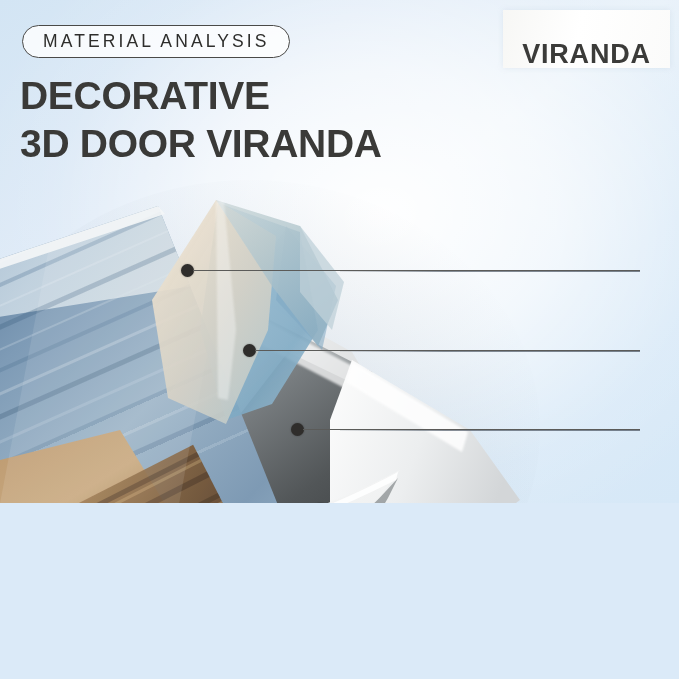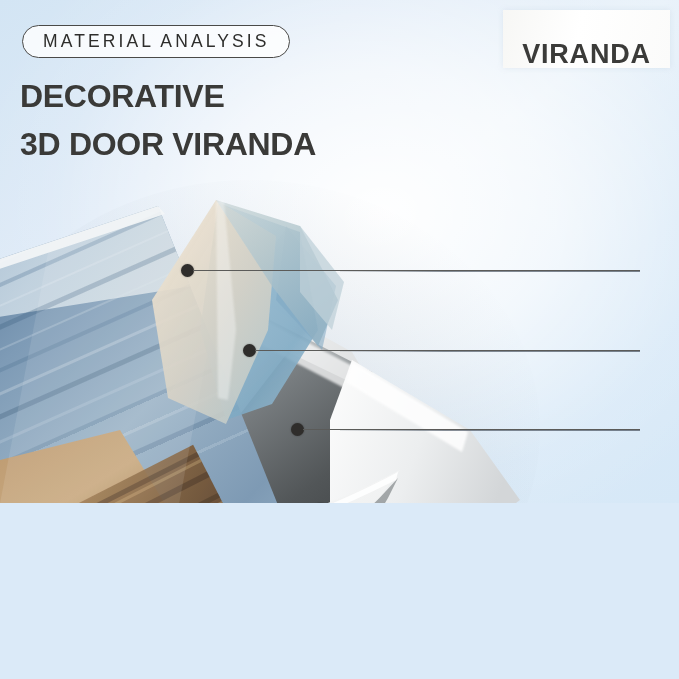--- a/index.html
+++ b/index.html
@@ -24,21 +24,21 @@
     height:33px; padding:0 20px;
     display:flex; align-items:center;
     border:1.6px solid #4a4a48;
     border-radius:17px;
     background:rgba(255,255,255,0.80);
     font-size:17.5px; font-weight:400; letter-spacing:3.1px;
     color:#2e2e2c; white-space:nowrap;
   }
   .headline {
     position:absolute; left:20px; top:72px;
-    font-size:32px; line-height:48px;
+    font-size:39px; line-height:48px;
     font-weight:bold; letter-spacing:-0.3px;
     color:#3a3a38; white-space:nowrap;
     font-stretch:condensed;
   }
   .headline .l2 { display:block; }
 
   .logo-box {
     position:absolute; left:503px; top:10px;
     width:167px; height:58px;
     background:linear-gradient(100deg,#f7f7f5 0%,#ffffff 45%,#fbfbfa 100%);

